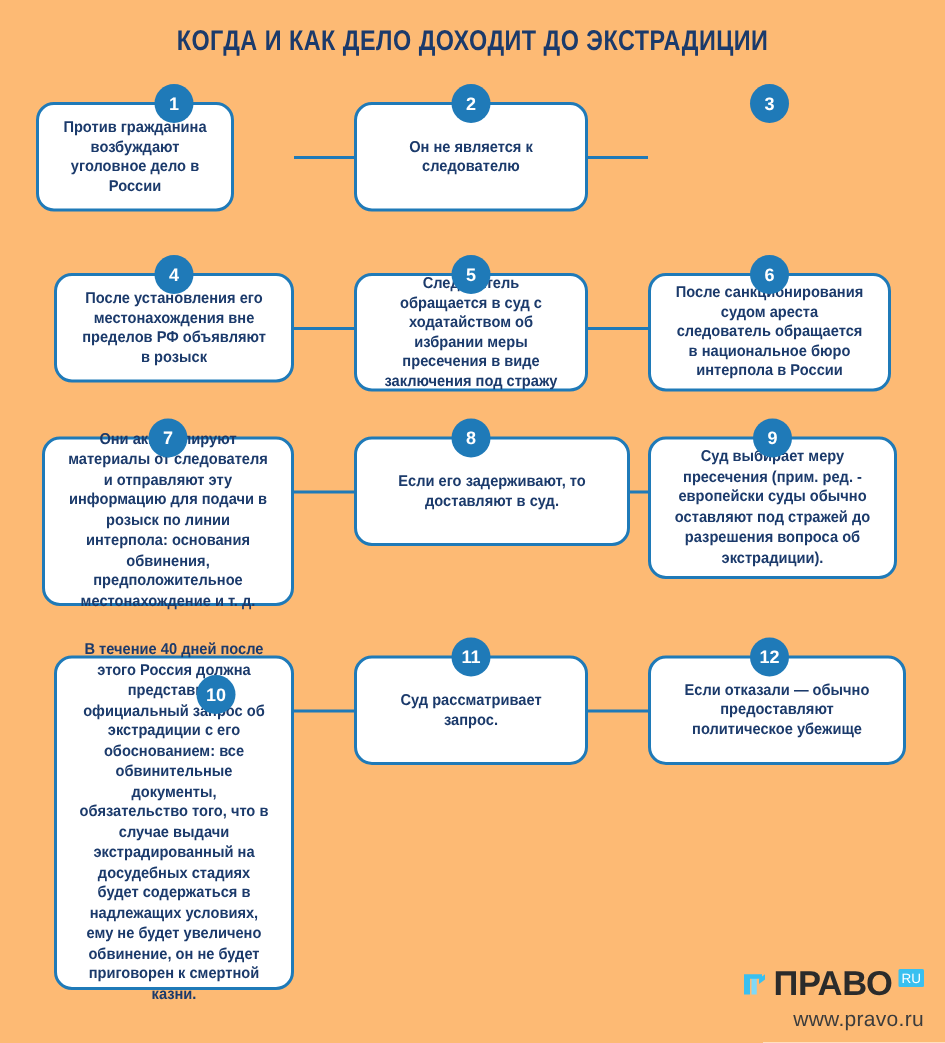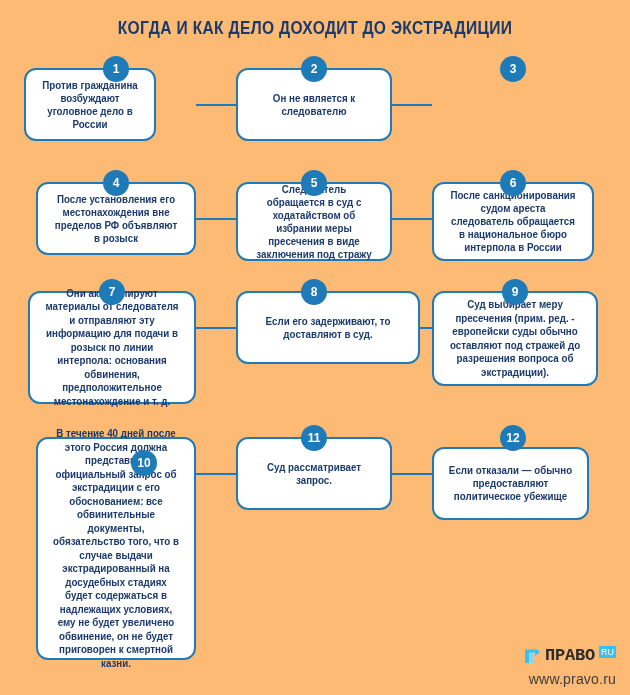--- a/index.html
+++ b/index.html
@@ -105,22 +105,22 @@
     gap: 4px;
   }
   .logo-mark {
     display: inline-block;
     width: 17px;
     height: 17px;
     position: relative;
     margin-top: 1px;
   }
   .logo-word {
-    font-family: Liberation Mono, monospace;
-    font-size: 17px;
+    font-family: Liberation Sans, sans-serif;
+    font-size: 23px;
     font-weight: bold;
     color: #2b2b2b;
     letter-spacing: -0.2px;
     line-height: 17px;
   }
   .logo-ru {
     display: inline-block;
     background: #39c0f0;
     color: #ffffff;
     font-family: "Liberation Sans Narrow", "Liberation Sans", sans-serif;
@@ -203,21 +203,21 @@
   <div class="step tall" style="left:36px; top:437px; width:160px; height:223px;">
     <span class="step-text">В течение 40 дней после этого Россия должна представить официальный запрос об экстрадиции с его обоснованием: все обвинительные документы, обязательство того, что в случае выдачи экстрадированный на досудебных стадиях будет содержаться в надлежащих условиях, ему не будет увеличено обвинение, он не будет приговорен к смертной казни.</span>
   </div>
   <div class="badge" style="left:103px; top:450px;margin-left:28px;">10</div>
 
   <div class="step" style="left:236px; top:437px; width:156px; height:73px;">
     <span class="step-text">Суд рассматривает запрос.</span>
   </div>
   <div class="badge" style="left:301px; top:425px;">11</div>
 
-  <div class="step" style="left:432px; top:447px; width:157px; height:73px;">
+  <div class="step" style="left:432px; top:437px; width:172px; height:73px;">
     <span class="step-text">Если отказали — обычно предоставляют политическое убежище</span>
   </div>
   <div class="badge" style="left:500px; top:425px;">12</div>
 
   <div class="logo-wrap">
     <div class="logo-row">
       <span class="logo-mark">
         <svg width="17" height="17" viewBox="0 0 17 17" aria-hidden="true">
           <rect x="1" y="3" width="4" height="12" fill="#39c0f0"></rect>
           <rect x="6" y="3" width="3.5" height="12" fill="#7fd9f7"></rect>

